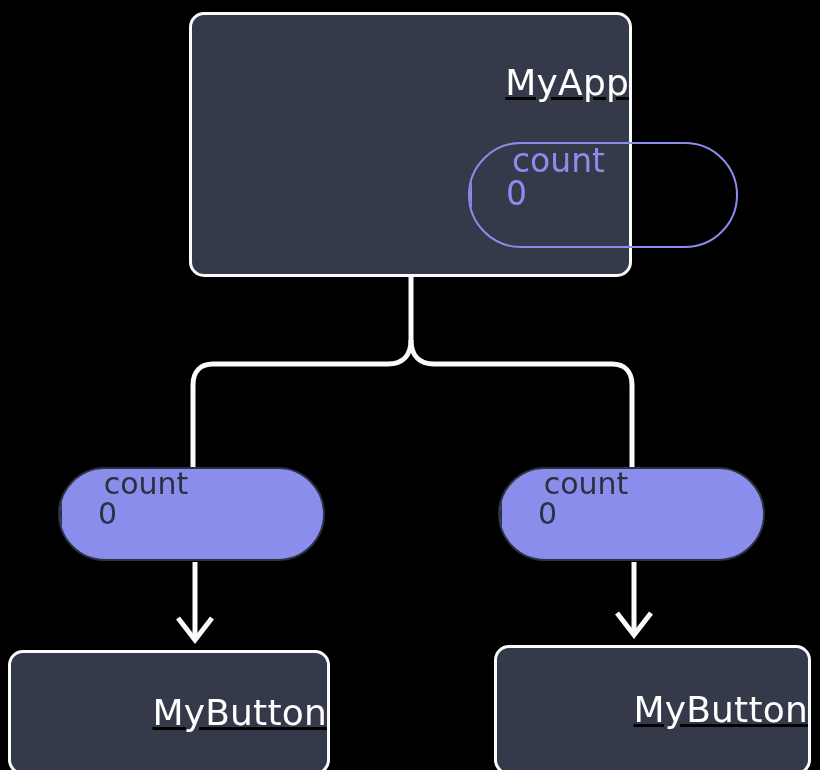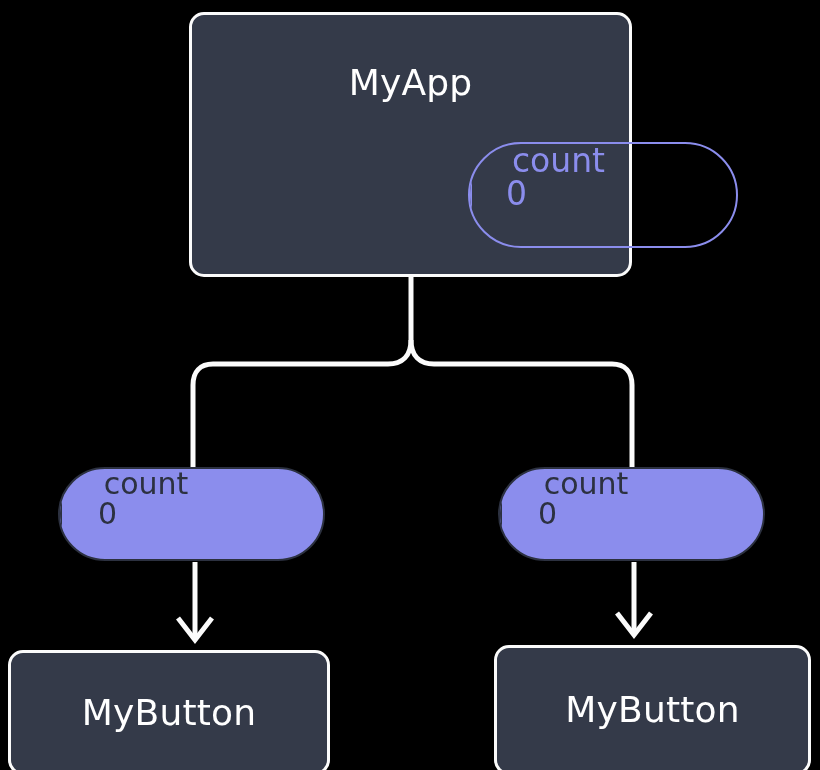--- a/index.html
+++ b/index.html
@@ -30,21 +30,22 @@
 
   
   .comp-box {
     position: absolute;
     box-sizing: border-box;
     background: #343a49;
     border: 3px solid #fbfbfb;
     border-radius: 15px;
     display: flex;
     flex-direction: column;
-    align-items: center;
+    align-items: flex-end;
+    text-decoration: underline;
   }
   .comp-title {
     color: #ffffff;
     font-size: 36px;
     font-weight: 400;
     letter-spacing: 0.2px;
     line-height: 1;
     white-space: nowrap;
   }
 

